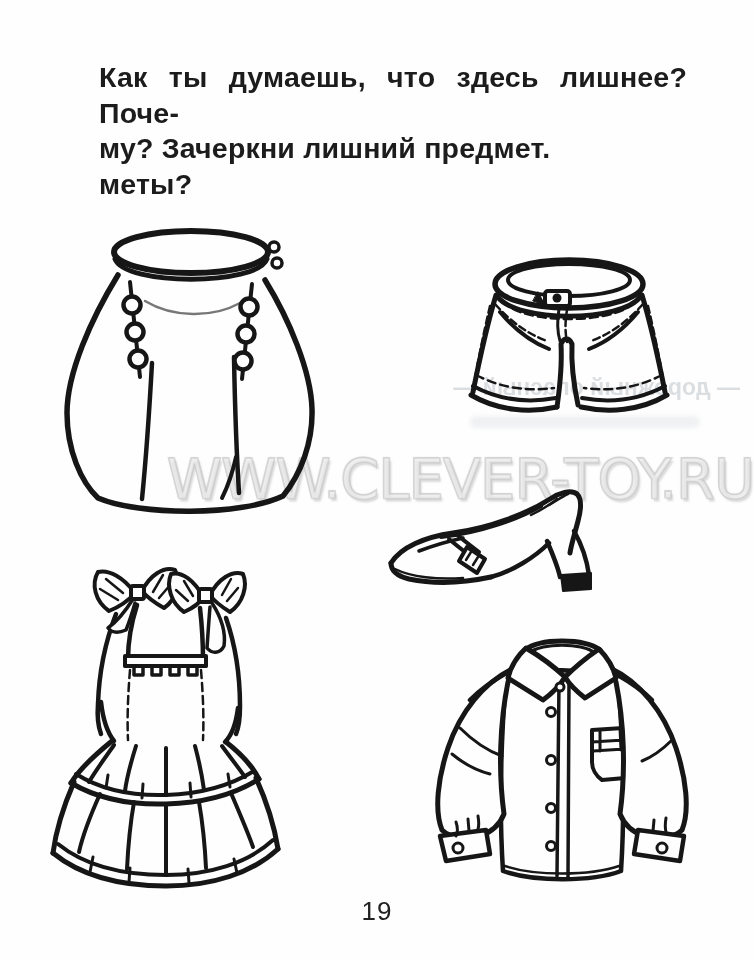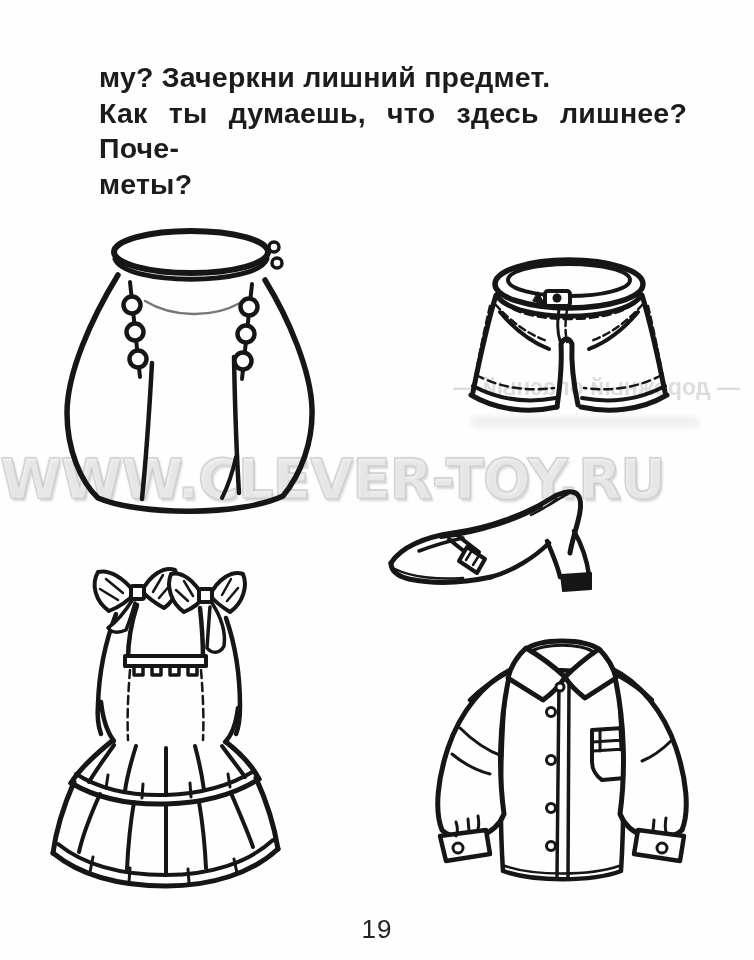--- a/index.html
+++ b/index.html
@@ -11,54 +11,54 @@
   .instructions{
     position:absolute;left:99px;top:60px;width:588px;
     font-size:28.5px;line-height:35.5px;font-weight:700;color:#1c1c1c;
     letter-spacing:0.2px;
   }
   .instr-line{white-space:nowrap;}
   .instr-line.justify{white-space:normal;text-align:justify;text-align-last:justify;}
   .drawing{position:absolute;}
   .drawing svg{display:block;width:100%;height:100%;}
   .watermark{
-    position:absolute;left:0;right:0;top:446px;text-align:left;
+    position:absolute;left:0;right:0;top:446px;text-align:right;
     font-family:"DejaVu Sans","Liberation Sans",sans-serif;
-    font-weight:bold;font-size:56px;letter-spacing:-1px;
+    font-weight:normal;font-size:56px;letter-spacing:-1px;
     color:rgba(255,255,255,0.55);
     -webkit-text-stroke:1.6px rgba(200,200,200,0.65);
     text-shadow:2px 3px 2px rgba(175,175,175,0.45),
                 -1px -1px 1px rgba(205,205,205,0.5),
                  1px -1px 1px rgba(205,205,205,0.35);
     z-index:1;pointer-events:none;
   }
   .bleed-text{
     position:absolute;left:348px;top:374px;width:392px;
     transform:scaleX(-1);
     font-size:23px;font-weight:700;color:rgba(140,148,160,0.30);
     filter:blur(0.6px);z-index:0;white-space:nowrap;
   }
   .bleed-smudge{
     position:absolute;left:470px;top:416px;width:230px;height:12px;
     background:rgba(150,158,170,0.13);border-radius:6px;filter:blur(2px);z-index:0;
   }
   .page-number{
     position:absolute;left:0;right:0;top:896px;text-align:center;
-    font-size:26px;color:#222;font-weight:400;letter-spacing:1px;margin-top:18px;
+    font-size:26px;color:#222;font-weight:400;letter-spacing:1px;
   }
   .z2{z-index:2;}
 </style>
 </head>
 <body>
 
 <div>
 
   <div class="instructions">
+    <div class="instr-line justify">Как ты думаешь, что здесь лишнее? Поче-</div>
     <div class="instr-line">му? Зачеркни лишний предмет.</div>
-    <div class="instr-line justify">Как ты думаешь, что здесь лишнее? Поче-</div>
     <div class="instr-line">меты?</div>
   </div>
 
   <div class="bleed-text">— дорожный опасный —</div>
   <div class="bleed-smudge"></div>
 
   <div class="watermark">WWW.CLEVER-TOY.RU</div>
 
   <div class="drawing z2" style="left:55px;top:225px;width:270px;height:290px;">
     <svg viewBox="0 0 270 290" fill="none" stroke="#161616" stroke-linecap="round" stroke-linejoin="round">

